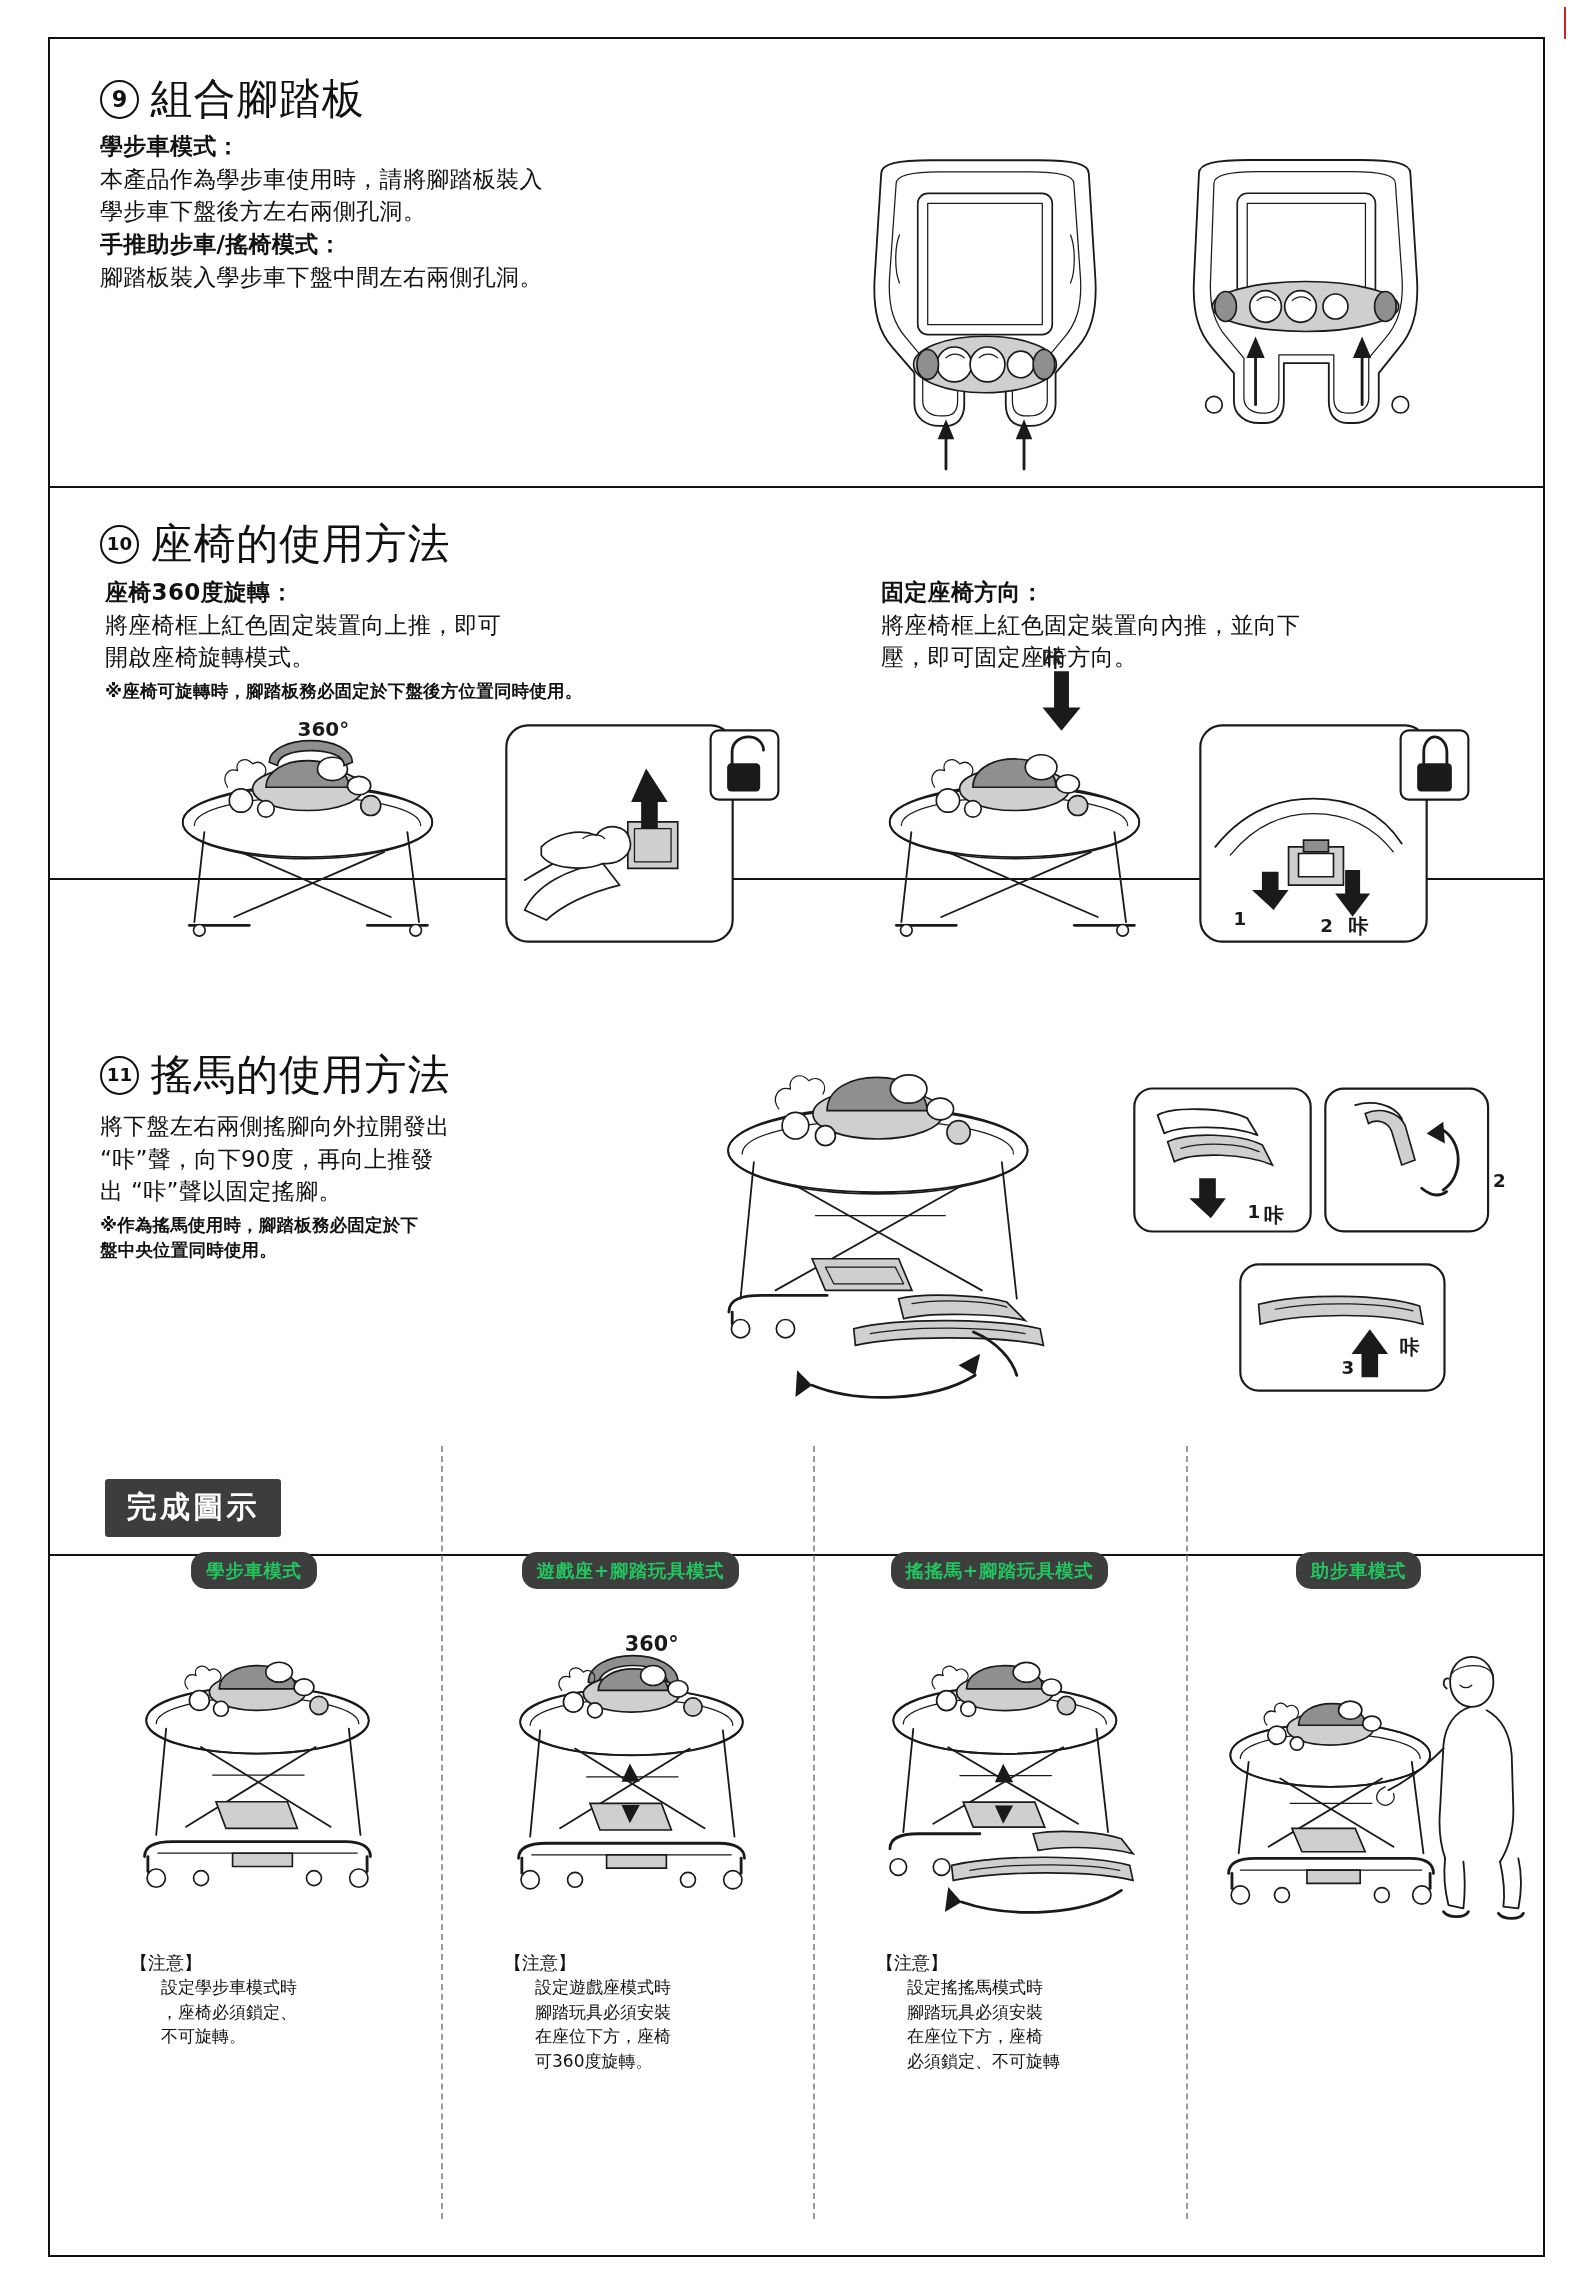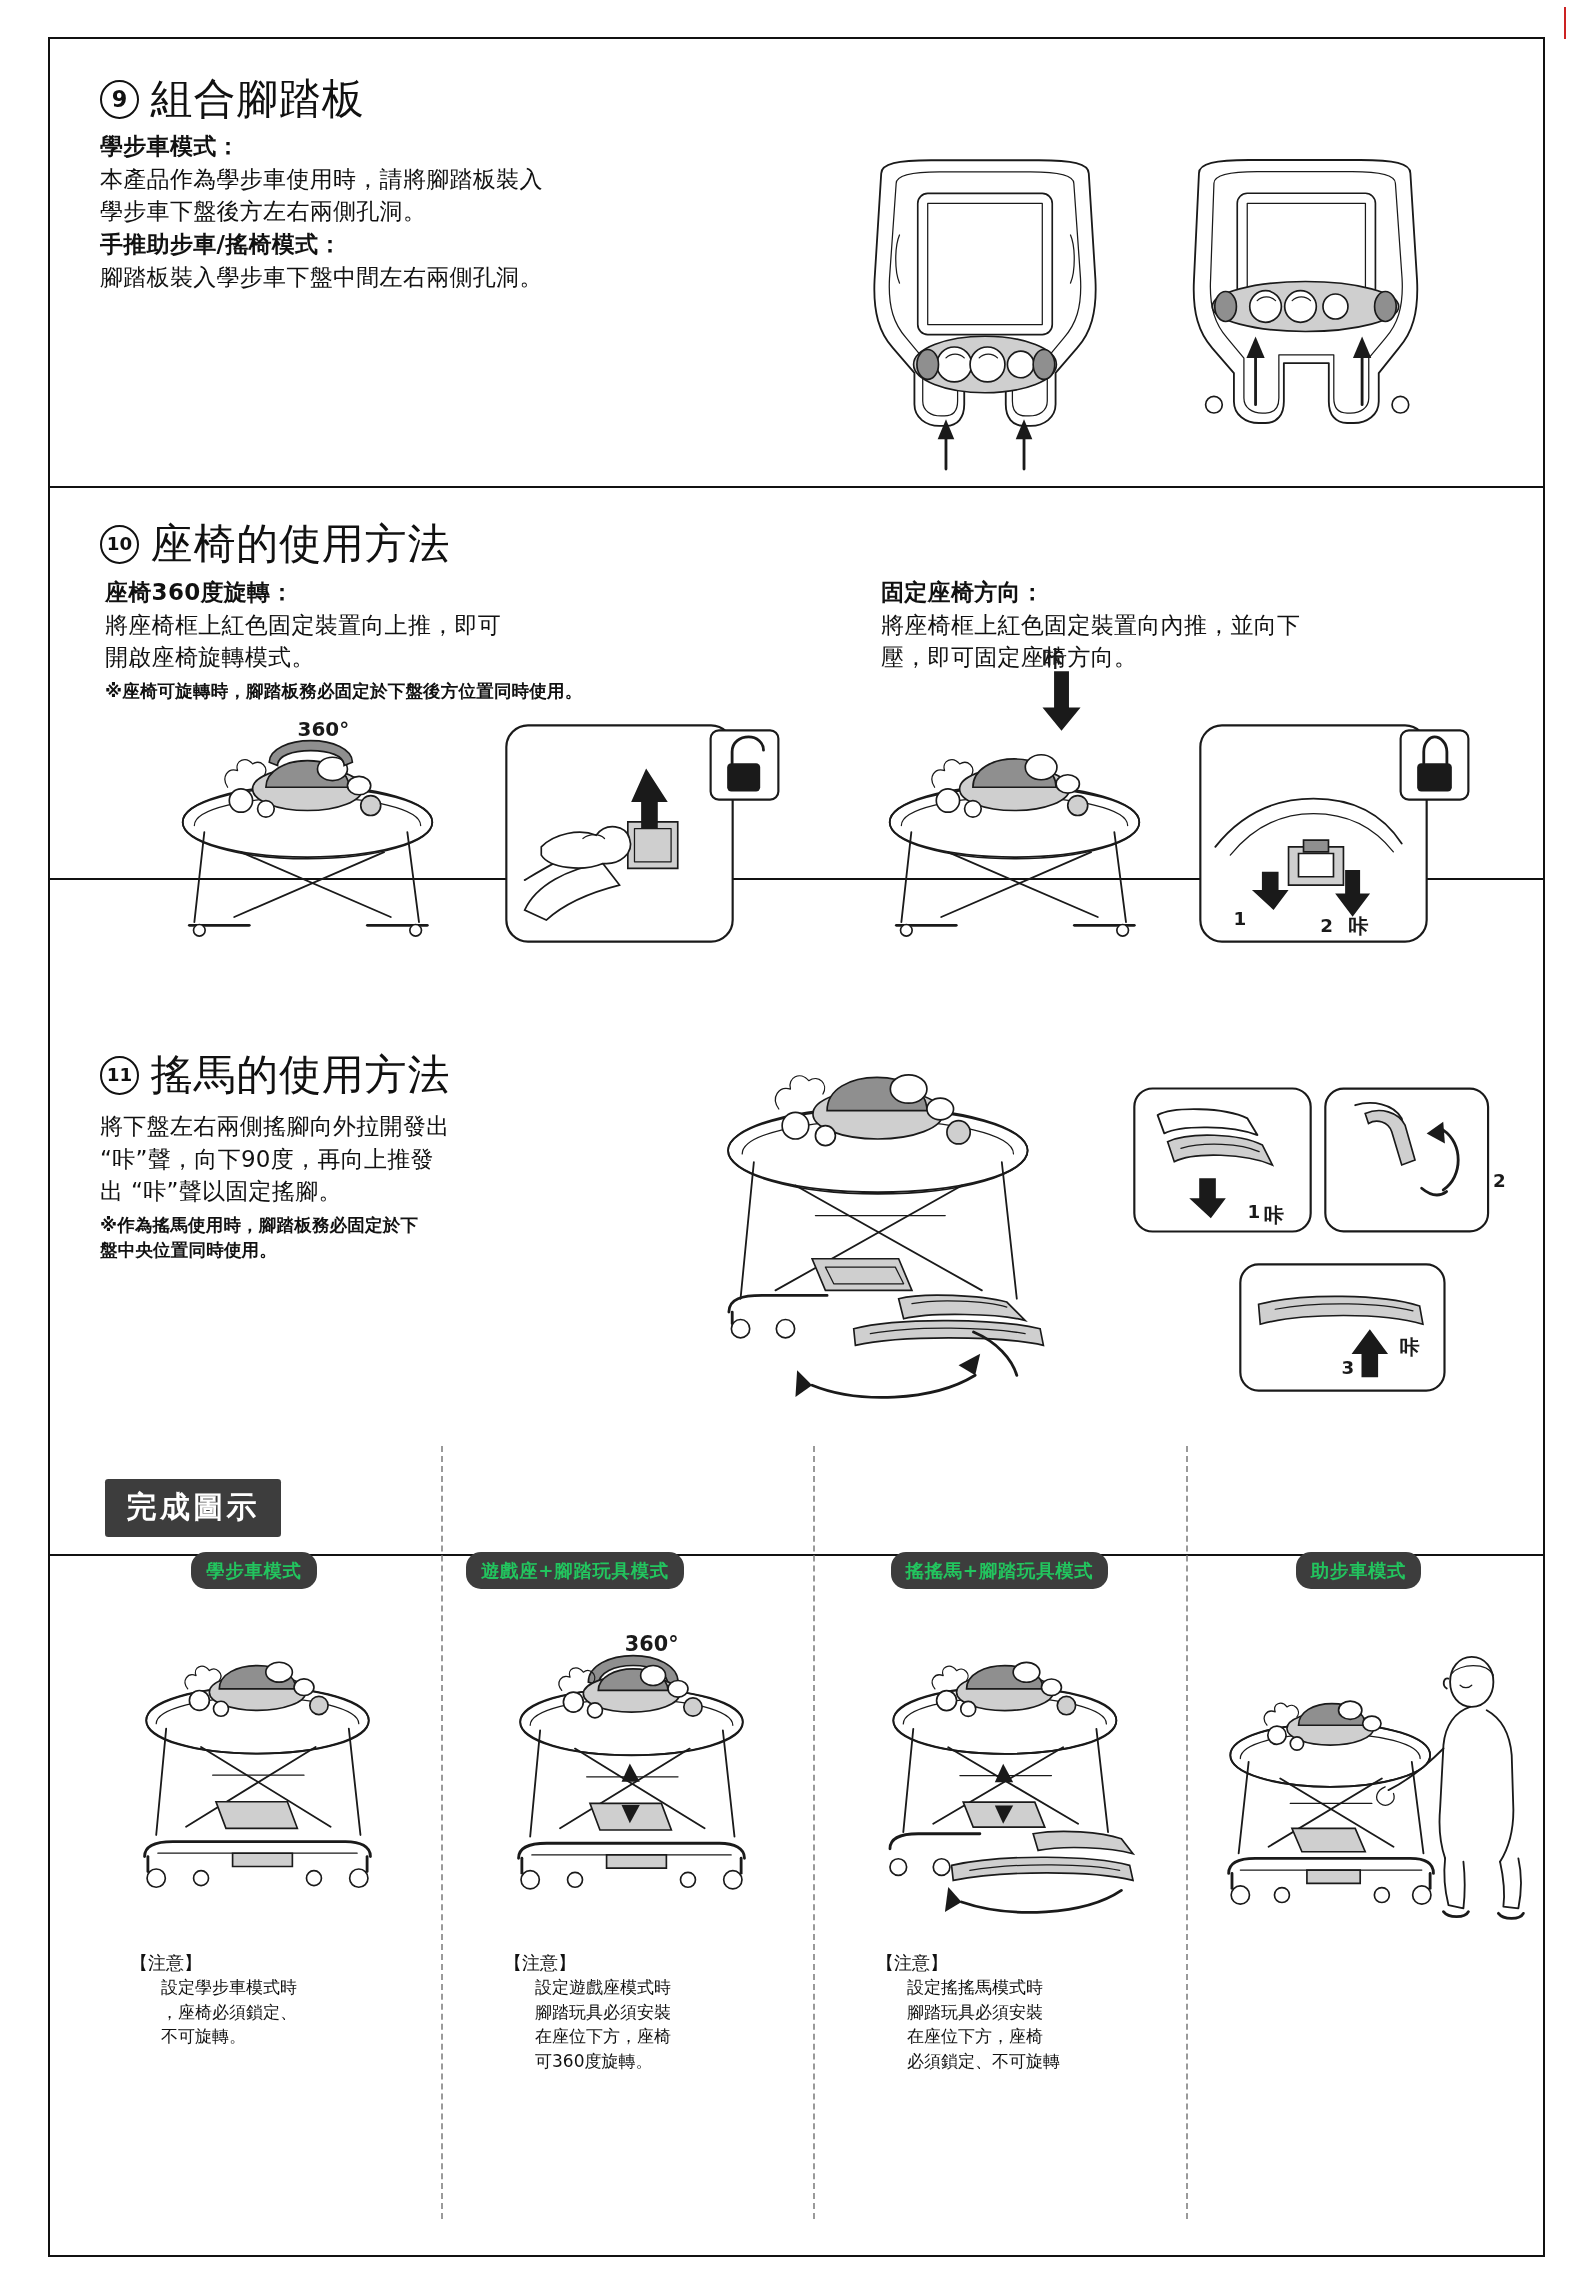--- a/index.html
+++ b/index.html
@@ -467,21 +467,21 @@
           <path class="fl-g" d="M150 252 L222 252 222 268 150 268 Z"></path>
         </svg>
       </div>
       <div style="position:absolute; left:80px; top:515px; width:283px;">
         <div class="caution-title">【注意】</div>
         <div class="caution-body">設定學步車模式時</div>
         <div class="caution-body">，座椅必須鎖定、</div>
         <div class="caution-body">不可旋轉。</div>
       </div>
 
-      <div style="position:absolute; left:416px; top:116px; width:359px; text-align:left;">
+      <div style="position:absolute; left:401px; top:116px; width:359px; text-align:center;">
         <span class="mode-pill">遊戲座+腳踏玩具模式</span>
       </div>
       <div class="ill" style="left:432px; top:196px; width:299px; height:288px;">
         <svg viewBox="0 0 360 346" width="299" height="288">
           <text x="172" y="22" font-size="25" font-weight="bold" font-family="DejaVu Sans, sans-serif" fill="#1a1a1a">360°</text>
           <path class="fl-dg" d="M128 60 C128 40 154 28 182 28 C210 28 236 40 236 60 L224 64 C224 48 204 40 182 40 C160 40 140 48 140 64 Z"></path>
           <ellipse class="fl-w" cx="180" cy="108" rx="134" ry="40"></ellipse>
           <path class="ln" d="M46 108 C46 84 106 68 180 68 C254 68 314 84 314 108 C314 132 254 148 180 148 C106 148 46 132 46 108 Z"></path>
           <path class="ln-t" d="M58 112 C58 94 114 80 180 80 C246 80 302 94 302 112"></path>
           <ellipse class="fl-g" cx="180" cy="74" rx="58" ry="22"></ellipse>

